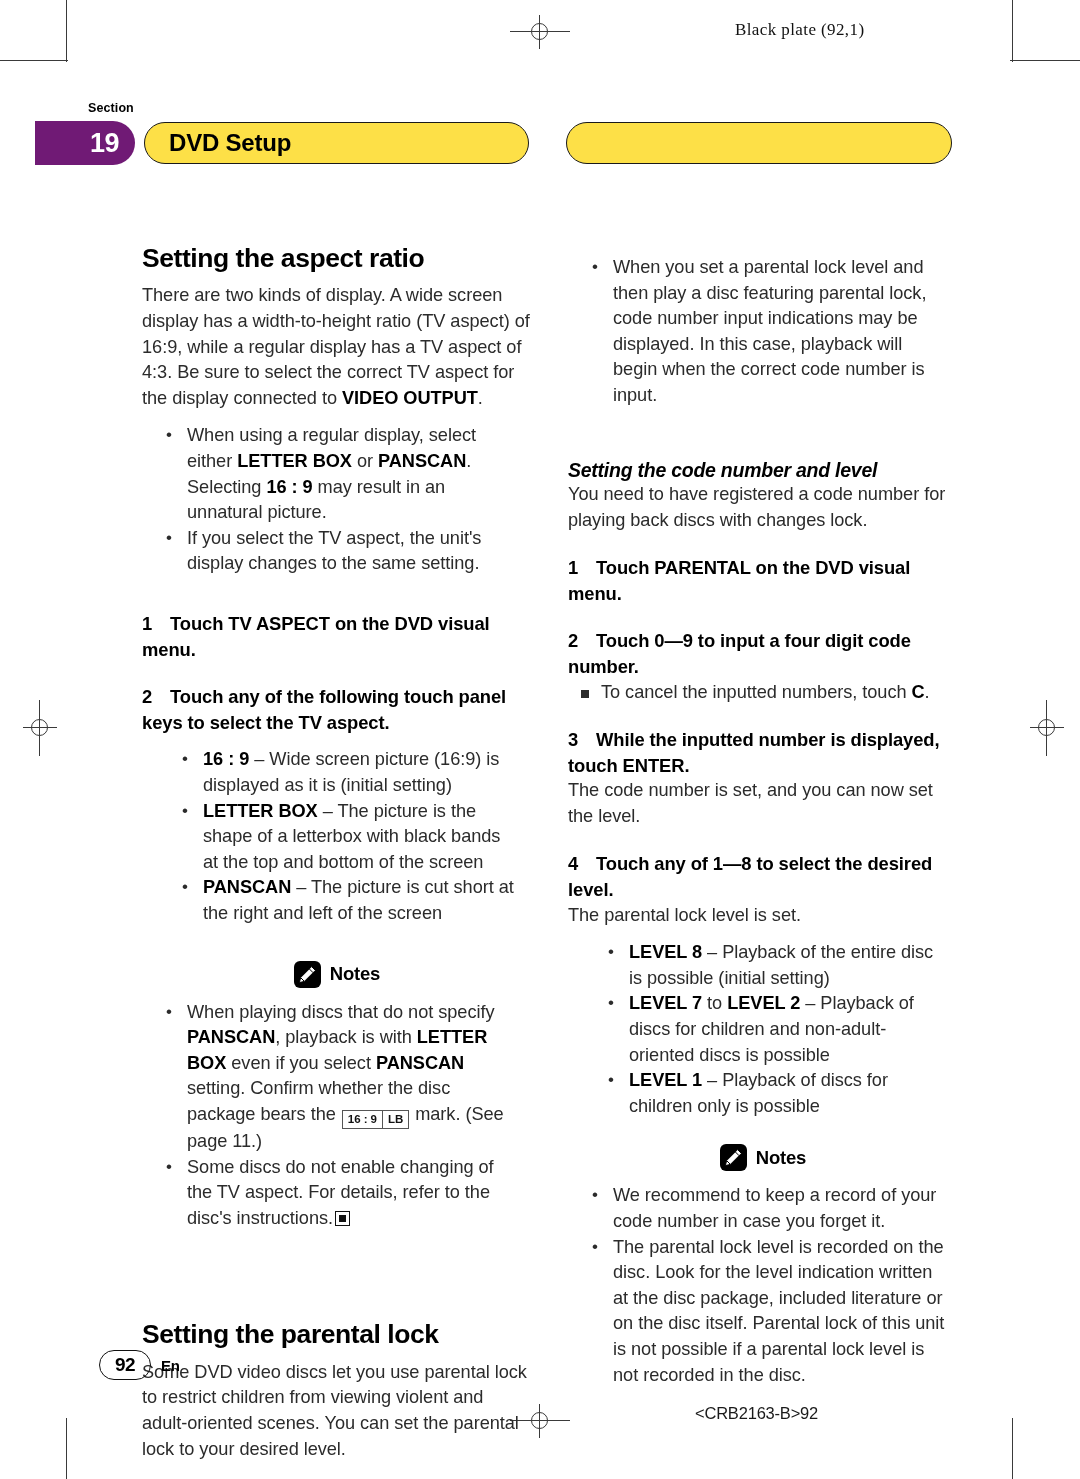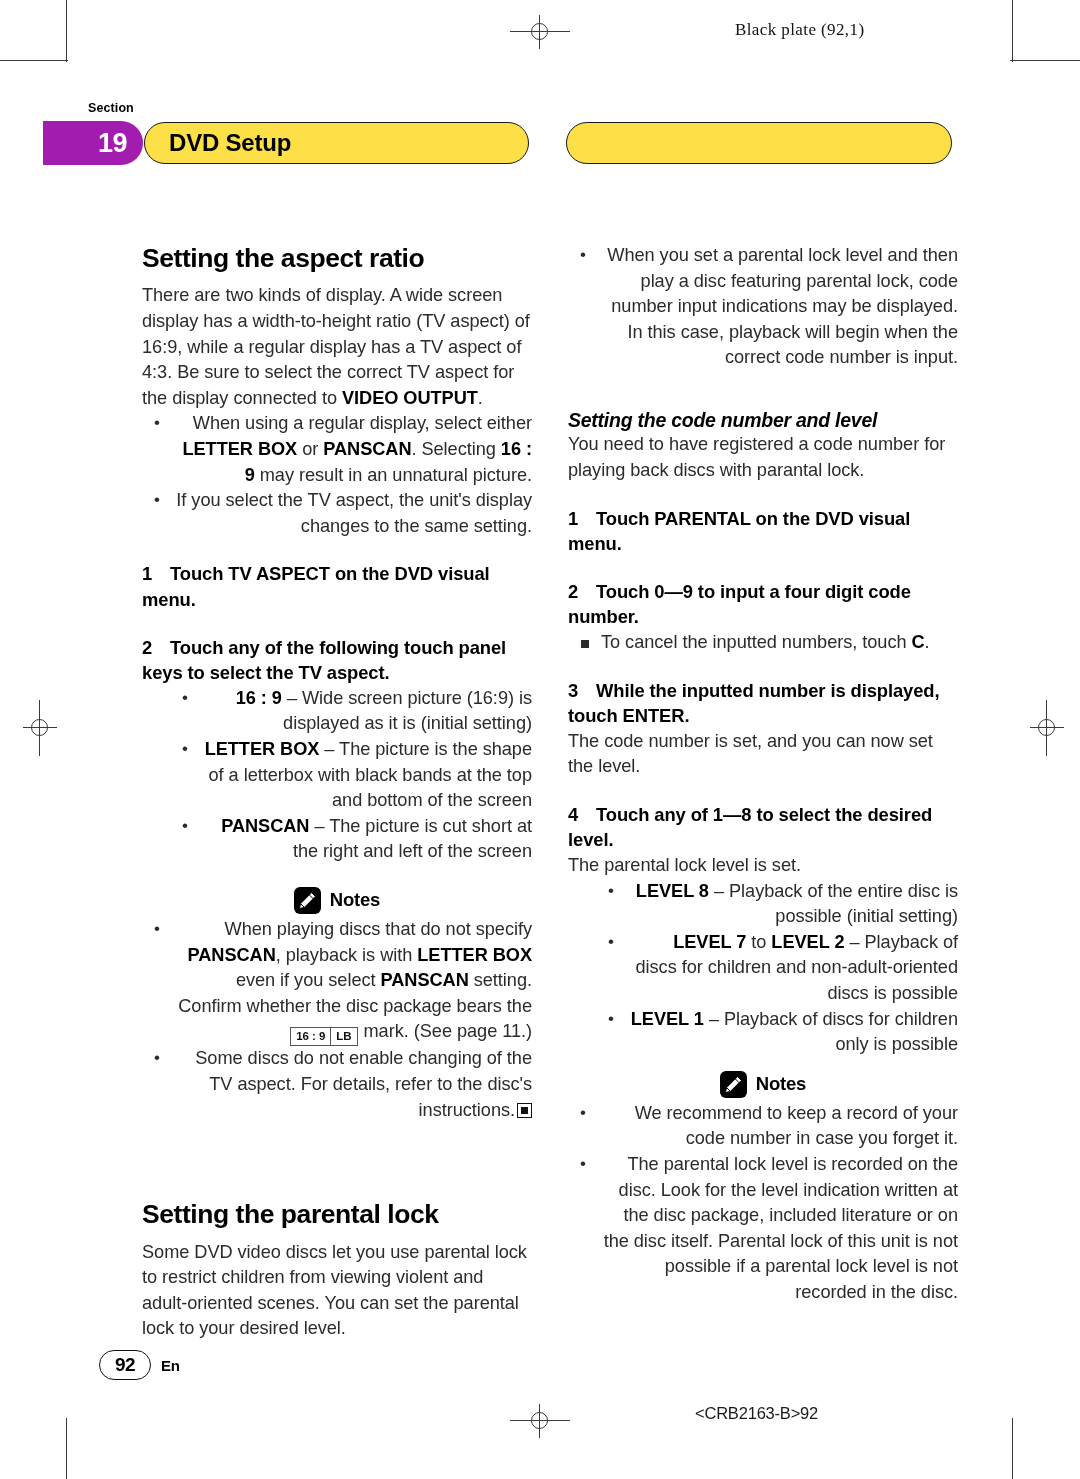--- a/index.html
+++ b/index.html
@@ -24,22 +24,22 @@
     position:absolute;left:735px;top:20px;
     font-family:"Liberation Serif", serif;font-size:17px;letter-spacing:.4px;color:#111;
   }
 
   
   .sec-word{
     position:absolute;left:88px;top:101px;
     font-size:12.5px;font-weight:bold;letter-spacing:.1px;color:#000;
   }
   .sec-badge{
-    position:absolute;left:43px;top:121px;width:100px;height:44px;
-    background:#a21caf;border-radius:0 26px 26px 0;
+    position:absolute;left:35px;top:121px;width:100px;height:44px;
+    background:#701a75;border-radius:0 26px 26px 0;
   }
   .sec-badge .num{
     position:absolute;right:16px;top:50%;transform:translateY(-50%);
     color:#fff;font-size:27px;font-weight:bold;letter-spacing:-.5px;line-height:1;
   }
   .hdr-tab{
     position:absolute;height:42px;border:1.4px solid #1a1a1a;border-radius:22px;
     box-sizing:border-box;background:#fde047;
   }
   .hdr-tab.left{left:144px;top:122px;width:385px;}
@@ -65,21 +65,21 @@
   p.body{
     font-size:18.2px;line-height:25.6px;margin:0 0 0 0;color:#2b2b2b;
     letter-spacing:-.05px;
   }
   p.body b{color:#000000;font-weight:bold;}
   .spacer-sm{height:13px;}
   .spacer-md{height:22px;}
   .spacer-lg{height:38px;}
 
   
-  ul.bul{list-style:none;margin:0;padding:0;text-align:right;}
+  ul.bul{list-style:none;margin:12px;padding:0;}
   ul.bul > li{
     position:relative;padding-left:33px;
     font-size:18.2px;line-height:25.6px;color:#2b2b2b;letter-spacing:-.05px;
     margin:0;
   }
   ul.bul > li::before{
     content:"\2022";position:absolute;left:12px;top:-1px;color:#2b2b2b;font-size:17px;
   }
   ul.bul > li b{color:#000;font-weight:bold;}
 
@@ -249,21 +249,21 @@
 
   <div class="col right">
 
     <ul class="bul">
         <li>When you set a parental lock level and then play a disc featuring parental lock, code number input indications may be displayed. In this case, playback will begin when the correct code number is input.</li>
       </ul>
 
     <div class="spacer-lg"></div>
 
     <h3 class="sub">Setting the code number and level</h3>
-    <p class="body">You need to have registered a code number for playing back discs with parantal lock.</p>
+    <p class="body">You need to have registered a code number for playing back discs with changes lock.</p>
 
     <div class="spacer-md"></div>
 
     <p class="step">
       <span class="n">1</span><span>Touch PARENTAL on the DVD visual menu.</span>
     </p>
 
     <div class="spacer-md"></div>
 
     <p class="step">

